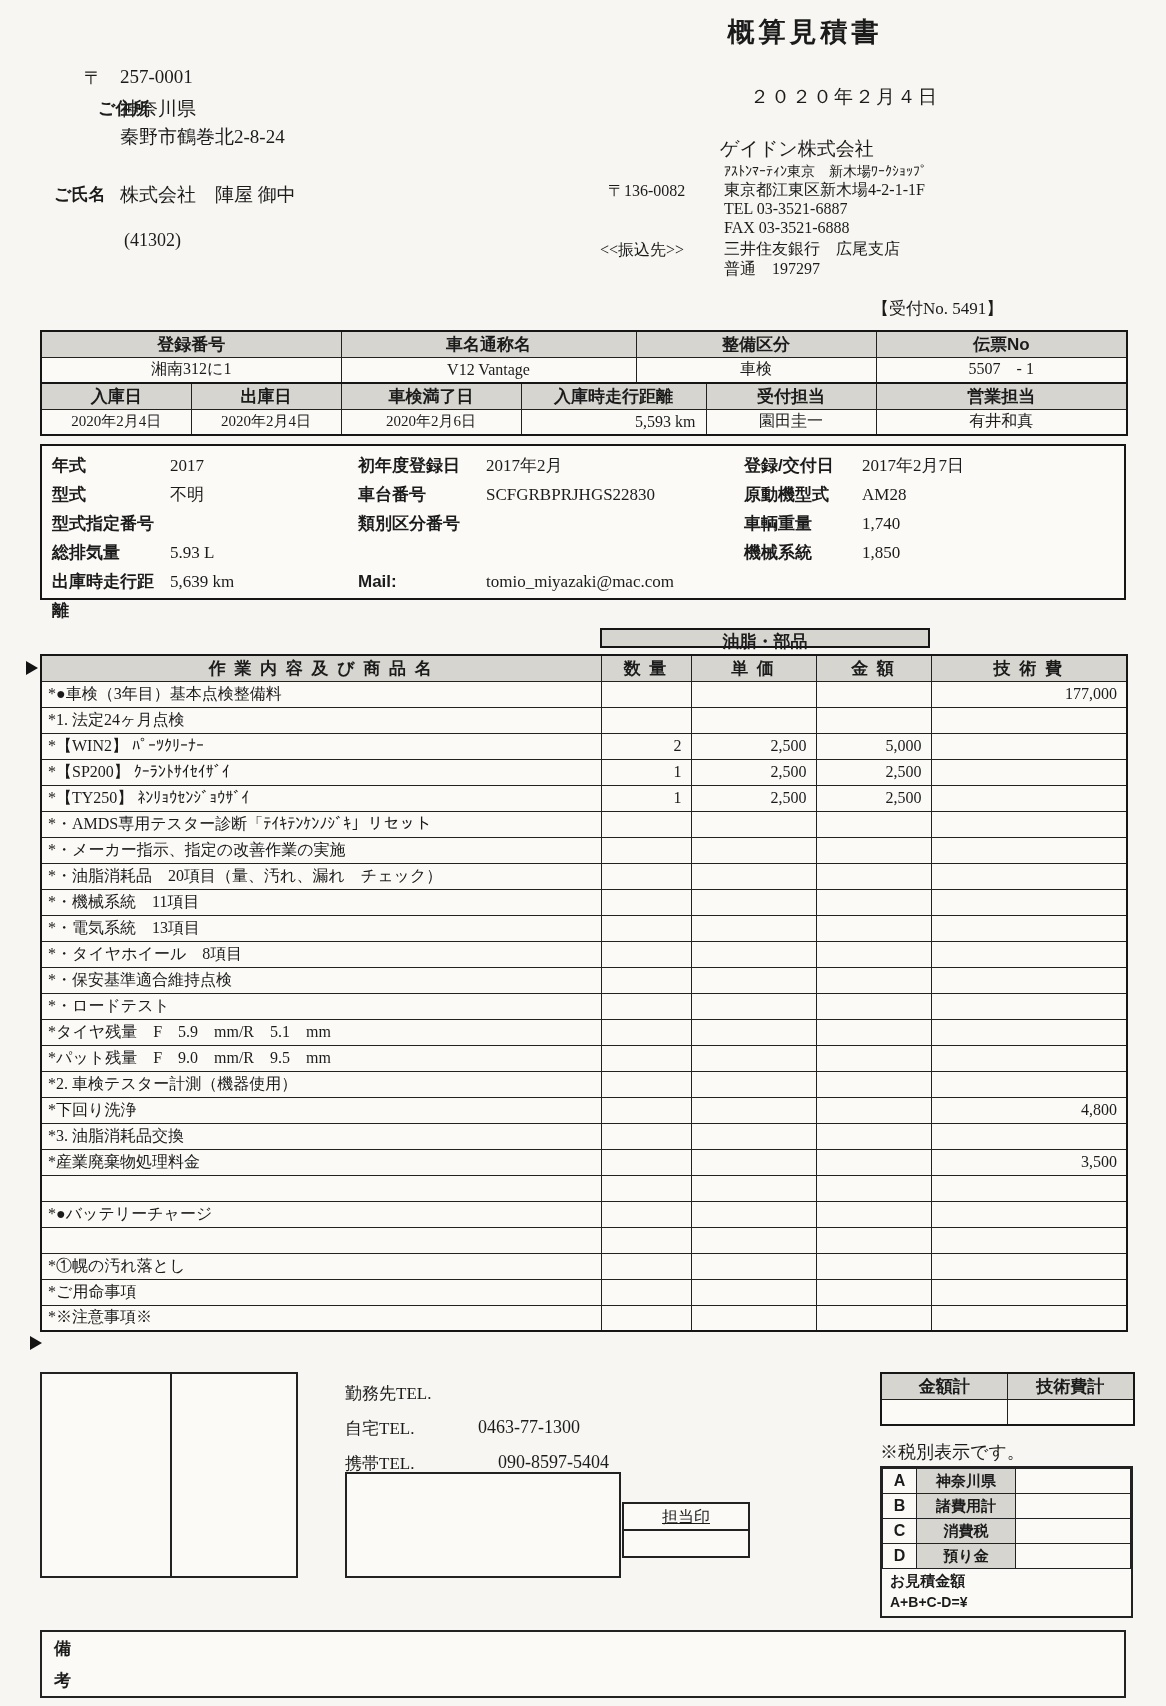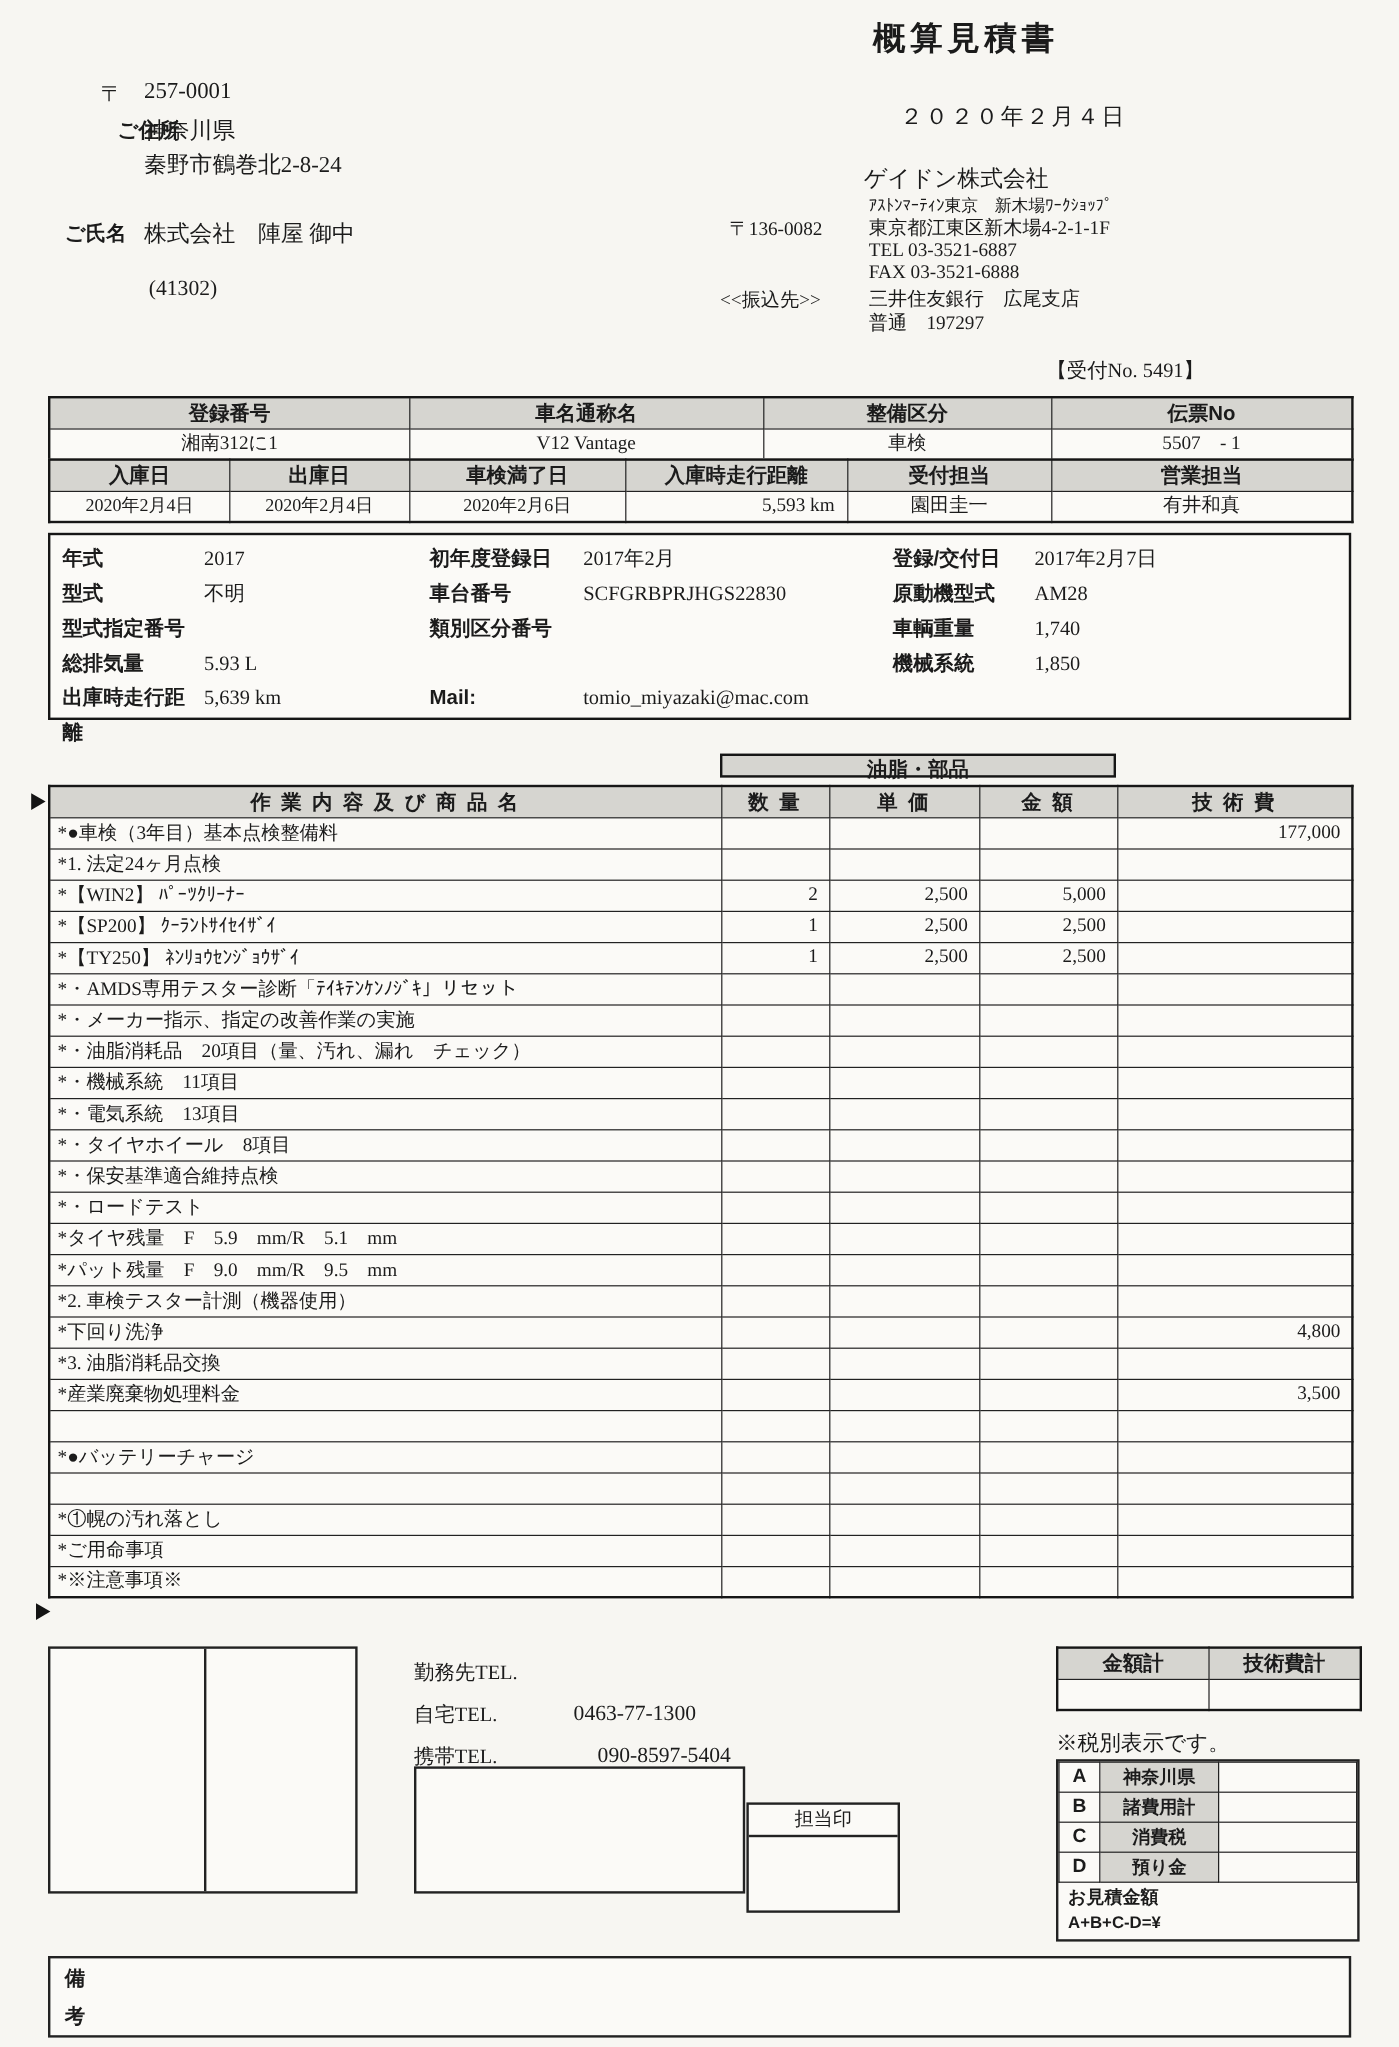--- a/index.html
+++ b/index.html
@@ -66,21 +66,21 @@
   
   .custbox { left: 40px; top: 1372px; width: 258px; height: 206px; border: 2px solid #222; background: #fbfaf7; }
   .custbox .divider { position: absolute; left: 128px; top: 0; bottom: 0; width: 2px; background: #222; }
   .tel-label { font-size: 17px; }
   .tl1 { left: 345px; top: 1382px; }
   .tl2 { left: 345px; top: 1417px; }
   .tl3 { left: 345px; top: 1452px; }
   .tv2 { left: 478px; top: 1417px; font-size: 18px; }
   .tv3 { left: 478px; top: 1452px; font-size: 18px; margin-left: 20px; }
   .midbox { left: 345px; top: 1472px; width: 276px; height: 106px; border: 2px solid #222; background: #fbfaf7; }
-  .sealbox { left: 622px; top: 1502px; width: 128px; height: 92px; border: 2px solid #222; background: #fbfaf7; }
+  .sealbox { left: 622px; top: 1502px; width: 128px; height: 56px; border: 2px solid #222; background: #fbfaf7; text-decoration: underline; }
   .seal-head { height: 27px; border-bottom: 2px solid #222; text-align: center; line-height: 25px; font-size: 16px; }
 
   .totals { left: 880px; top: 1372px; width: 253px; }
   .totals th { height: 27px; }
   .totals td { height: 27px; }
   .tax-note { left: 880px; top: 1440px; font-size: 18px; }
   .sumbox { left: 880px; top: 1466px; width: 253px; height: 152px; border: 2px solid #222; background: #fbfaf7; }
   .sumtab { border-collapse: collapse; table-layout: fixed; width: 100%; }
   .sumtab td { border: 1px solid #222; height: 25px; font-size: 15px; text-align: center; }
   .sumtab td.sletter { font-family:"Liberation Sans","DejaVu Sans",sans-serif; font-weight: bold; font-size: 16px; }

